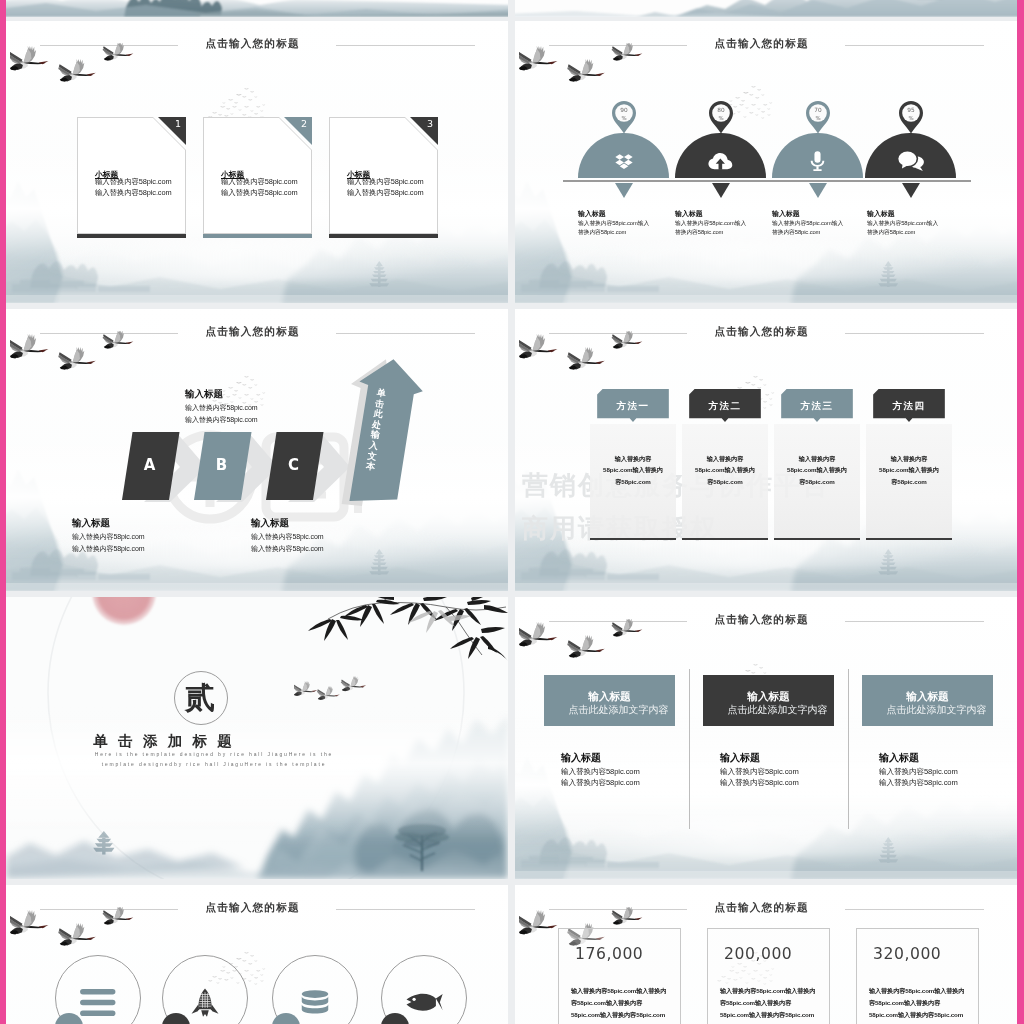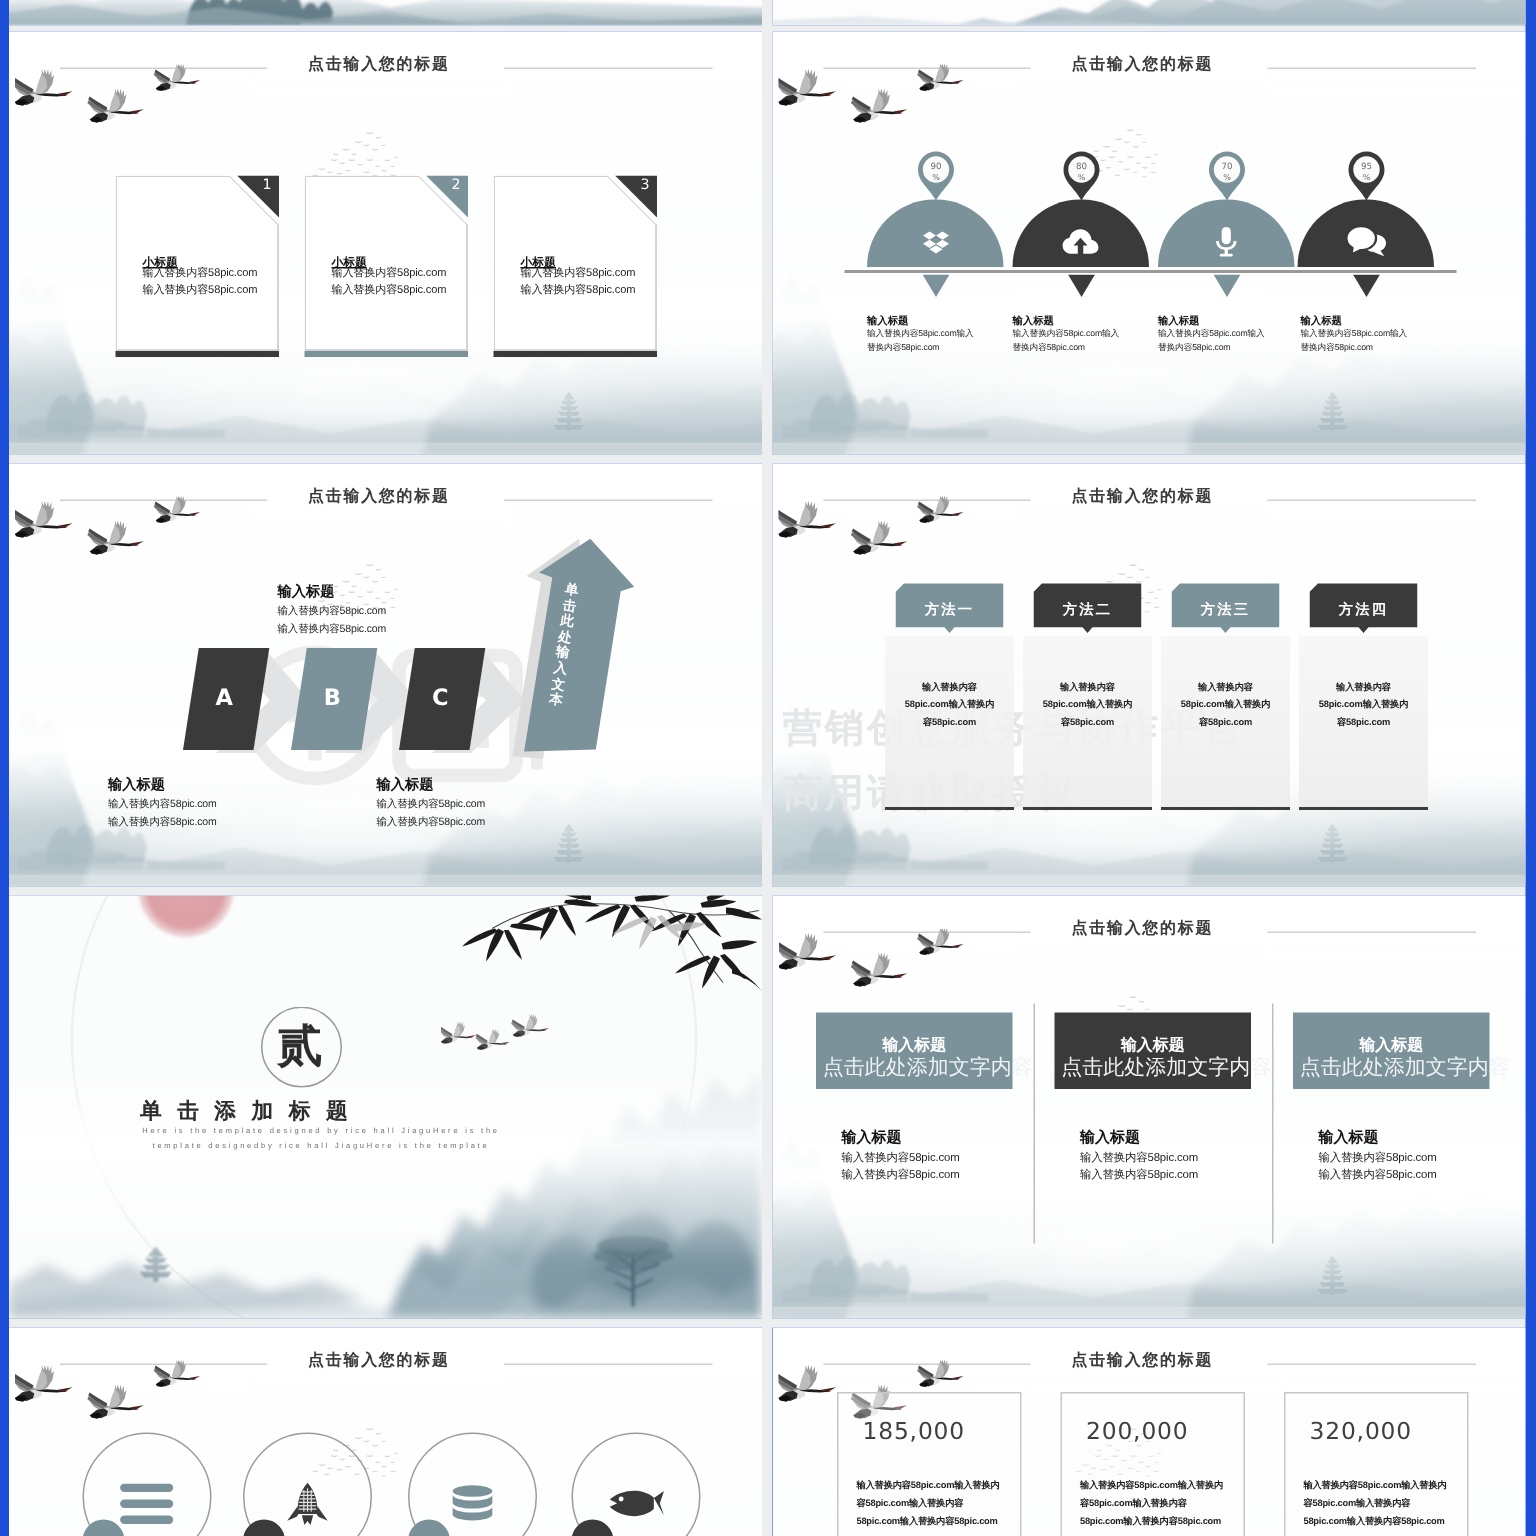--- a/index.html
+++ b/index.html
@@ -1,18 +1,18 @@
 <!DOCTYPE html>
 <html><head>
 <meta charset="utf-8">
 <style>
 html,body{margin:0;padding:0;}
 body{width:1024px;height:1024px;background:#e3e4e5;overflow:hidden;
   font-family:"Liberation Sans","DejaVu Sans",sans-serif;}
-.page{position:absolute;left:0;top:0;width:1024px;height:1024px;background:#1d4ed8;}
+.page{position:absolute;left:0;top:0;width:1024px;height:1024px;background:#ec4899;}
 .gut{position:absolute;background:#eceef0;}
 .slide{position:absolute;width:502px;height:282px;overflow:hidden;background:#fcfcfc;}
 .bgsvg{position:absolute;left:0;top:0;width:502px;height:282px;}
 
 .shead{position:absolute;left:0;top:0;width:502px;height:30px;}
 .shead .ttl{position:absolute;left:-5px;top:16px;width:502px;text-align:center;
   font-size:10.6px;font-weight:700;color:#3b3b3b;letter-spacing:1.2px;line-height:13px;text-indent:1.2px;}
 .shead .ln{position:absolute;top:24px;height:1px;background:#cfcfcf;}
 .shead .ln.l{left:34px;width:138px;}
 .shead .ln.r{right:33px;width:139px;}
@@ -45,21 +45,21 @@
 .m4 .bd{position:absolute;left:0;top:35px;width:86px;height:114px;
   background:linear-gradient(180deg,rgba(246,246,246,.86) 0%,rgba(241,241,241,.88) 55%,rgba(236,236,236,.9) 100%);}
 .m4 .bd p{position:absolute;left:13px;top:29px;width:60px;text-align:center;margin:0;
   font-size:6.2px;font-weight:700;color:#1d1d1d;line-height:1.85;letter-spacing:-.1px;}
 .m4 .ul{position:absolute;left:0;top:149px;width:86px;height:1.6px;background:#3c3c3c;}
 
 .s5c{position:absolute;border-radius:50%;border:1px solid #9a9a9a;}
 
 .b6{position:absolute;width:131px;height:51px;}
 .b6 b{position:absolute;left:0;top:15px;width:131px;text-align:center;color:#fff;font-size:10.6px;font-weight:700;letter-spacing:0;}
-.b6 i{position:absolute;left:0;top:28px;width:149px;text-align:center;color:#f0f3f4;font-size:14px;font-style:normal;letter-spacing:0;}
+.b6 i{position:absolute;left:0;top:28px;width:149px;text-align:center;color:#f0f3f4;font-size:10px;font-style:normal;letter-spacing:0;}
 .vdiv{position:absolute;width:1px;background:#bdbdbd;}
 
 .c7{position:absolute;border-radius:50%;border:1px solid #9c9c9c;box-sizing:border-box;}
 .d7{position:absolute;border-radius:50%;}
 
 .st8{position:absolute;border:1px solid #c8c8c8;box-sizing:border-box;background:rgba(252,252,252,.35);}
 .st8 .v{position:absolute;left:16px;top:16px;font-size:15.6px;color:#3f3f3f;font-family:"DejaVu Sans",sans-serif;letter-spacing:.55px;}
 .st8 p{position:absolute;left:12px;top:56px;width:96px;margin:0;font-size:6.2px;font-weight:700;color:#1e1e1e;line-height:1.92;letter-spacing:-.15px;}
 
 .wm{position:absolute;color:#dcdcdc;font-weight:700;pointer-events:none;}
@@ -1717,21 +1717,21 @@
         <path transform="translate(62,26) scale(0.56)" d="M0 0 q1.6 -1.9 3.2 -0.2 q1.6 -1.7 3.2 0.2 q-1.6 -0.4 -3.2 0.7 q-1.6 -1.1 -3.2 -0.7 Z" fill="#d2d2d2"></path>
         <path transform="translate(10,32) scale(0.7)" d="M0 0 q1.6 -1.9 3.2 -0.2 q1.6 -1.7 3.2 0.2 q-1.6 -0.4 -3.2 0.7 q-1.6 -1.1 -3.2 -0.7 Z" fill="#d2d2d2"></path>
         <path transform="translate(38,34) scale(0.6)" d="M0 0 q1.6 -1.9 3.2 -0.2 q1.6 -1.7 3.2 0.2 q-1.6 -0.4 -3.2 0.7 q-1.6 -1.1 -3.2 -0.7 Z" fill="#d2d2d2"></path>
         <path transform="translate(56,35) scale(0.56)" d="M0 0 q1.6 -1.9 3.2 -0.2 q1.6 -1.7 3.2 0.2 q-1.6 -0.4 -3.2 0.7 q-1.6 -1.1 -3.2 -0.7 Z" fill="#d2d2d2"></path>
         <path transform="translate(62,32) scale(0.62)" d="M0 0 q1.6 -1.9 3.2 -0.2 q1.6 -1.7 3.2 0.2 q-1.6 -0.4 -3.2 0.7 q-1.6 -1.1 -3.2 -0.7 Z" fill="#d2d2d2"></path>
         <path transform="translate(18,34) scale(0.6)" d="M0 0 q1.6 -1.9 3.2 -0.2 q1.6 -1.7 3.2 0.2 q-1.6 -0.4 -3.2 0.7 q-1.6 -1.1 -3.2 -0.7 Z" fill="#d2d2d2"></path>
         <path transform="translate(64,20) scale(0.54)" d="M0 0 q1.6 -1.9 3.2 -0.2 q1.6 -1.7 3.2 0.2 q-1.6 -0.4 -3.2 0.7 q-1.6 -1.1 -3.2 -0.7 Z" fill="#d2d2d2"></path>
         <path transform="translate(24,18) scale(0.6)" d="M0 0 q1.6 -1.9 3.2 -0.2 q1.6 -1.7 3.2 0.2 q-1.6 -0.4 -3.2 0.7 q-1.6 -1.1 -3.2 -0.7 Z" fill="#d2d2d2"></path>
       </svg>
       <div class="st8" style="left:43px;top:43px;width:123px;height:124px">
-        <div class="v">185,000</div>
+        <div class="v">176,000</div>
         <p>输入替换内容58pic.com输入替换内容58pic.com输入替换内容58pic.com输入替换内容58pic.com</p>
       </div>
       <div class="st8" style="left:192px;top:43px;width:123px;height:124px">
         <div class="v">200,000</div>
         <p>输入替换内容58pic.com输入替换内容58pic.com输入替换内容58pic.com输入替换内容58pic.com</p>
       </div>
       <div class="st8" style="left:341px;top:43px;width:123px;height:124px">
         <div class="v">320,000</div>
         <p>输入替换内容58pic.com输入替换内容58pic.com输入替换内容58pic.com输入替换内容58pic.com</p>
       </div>

